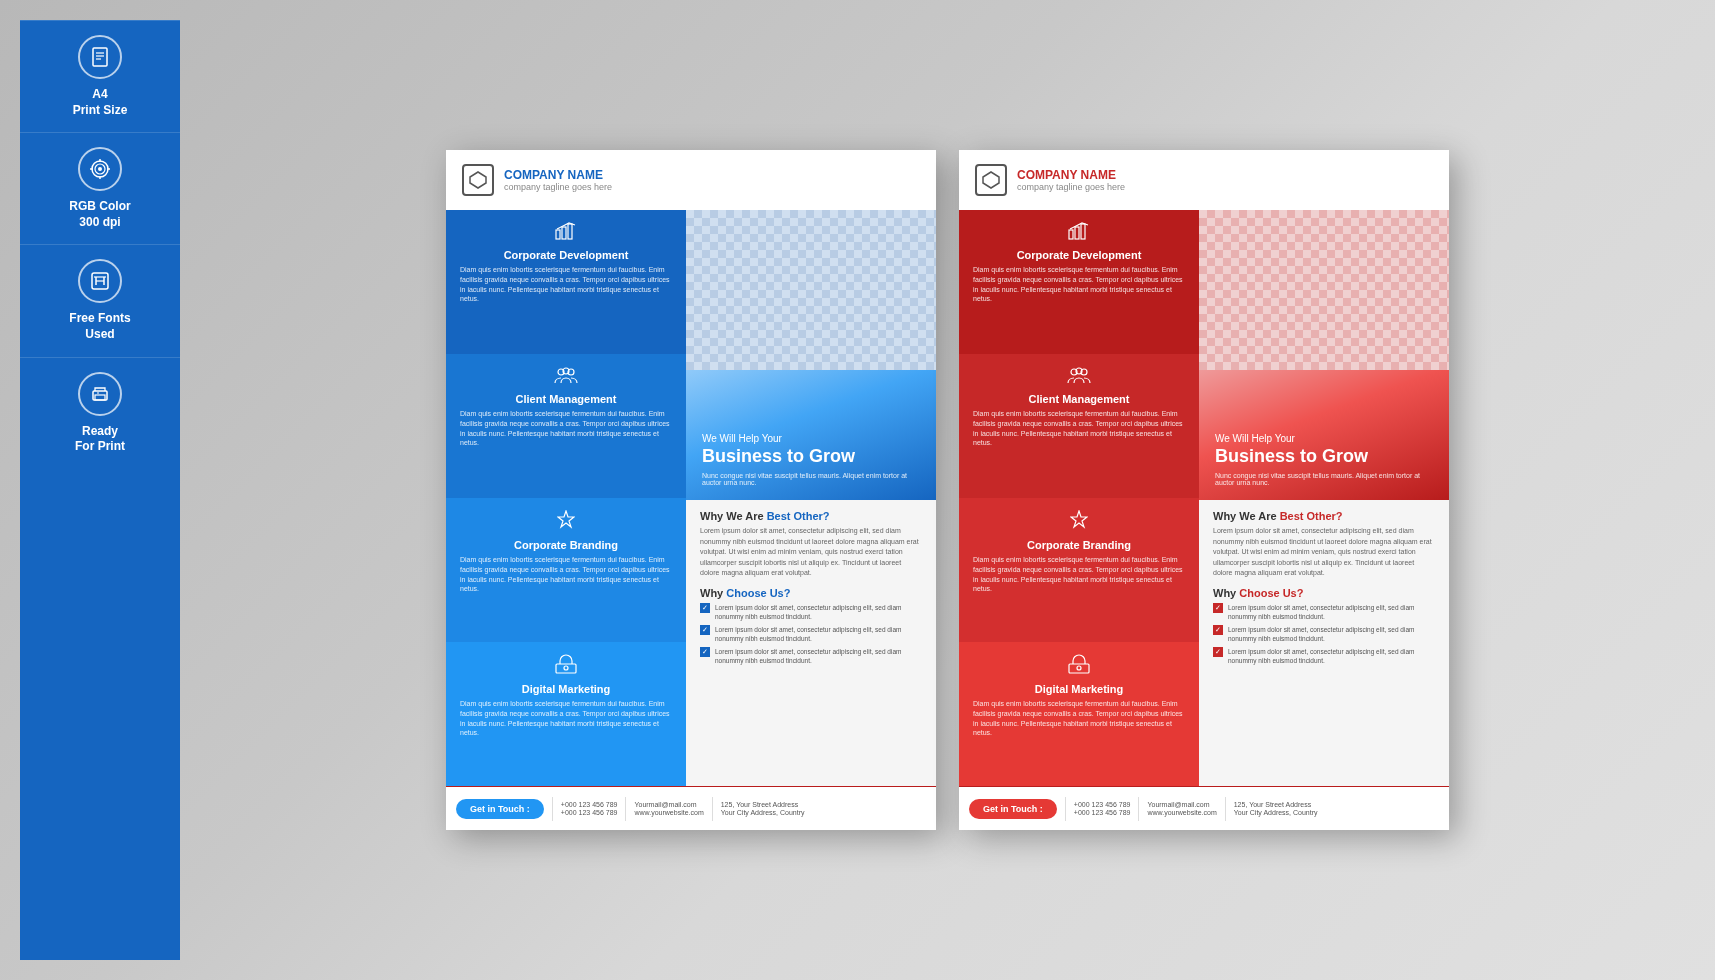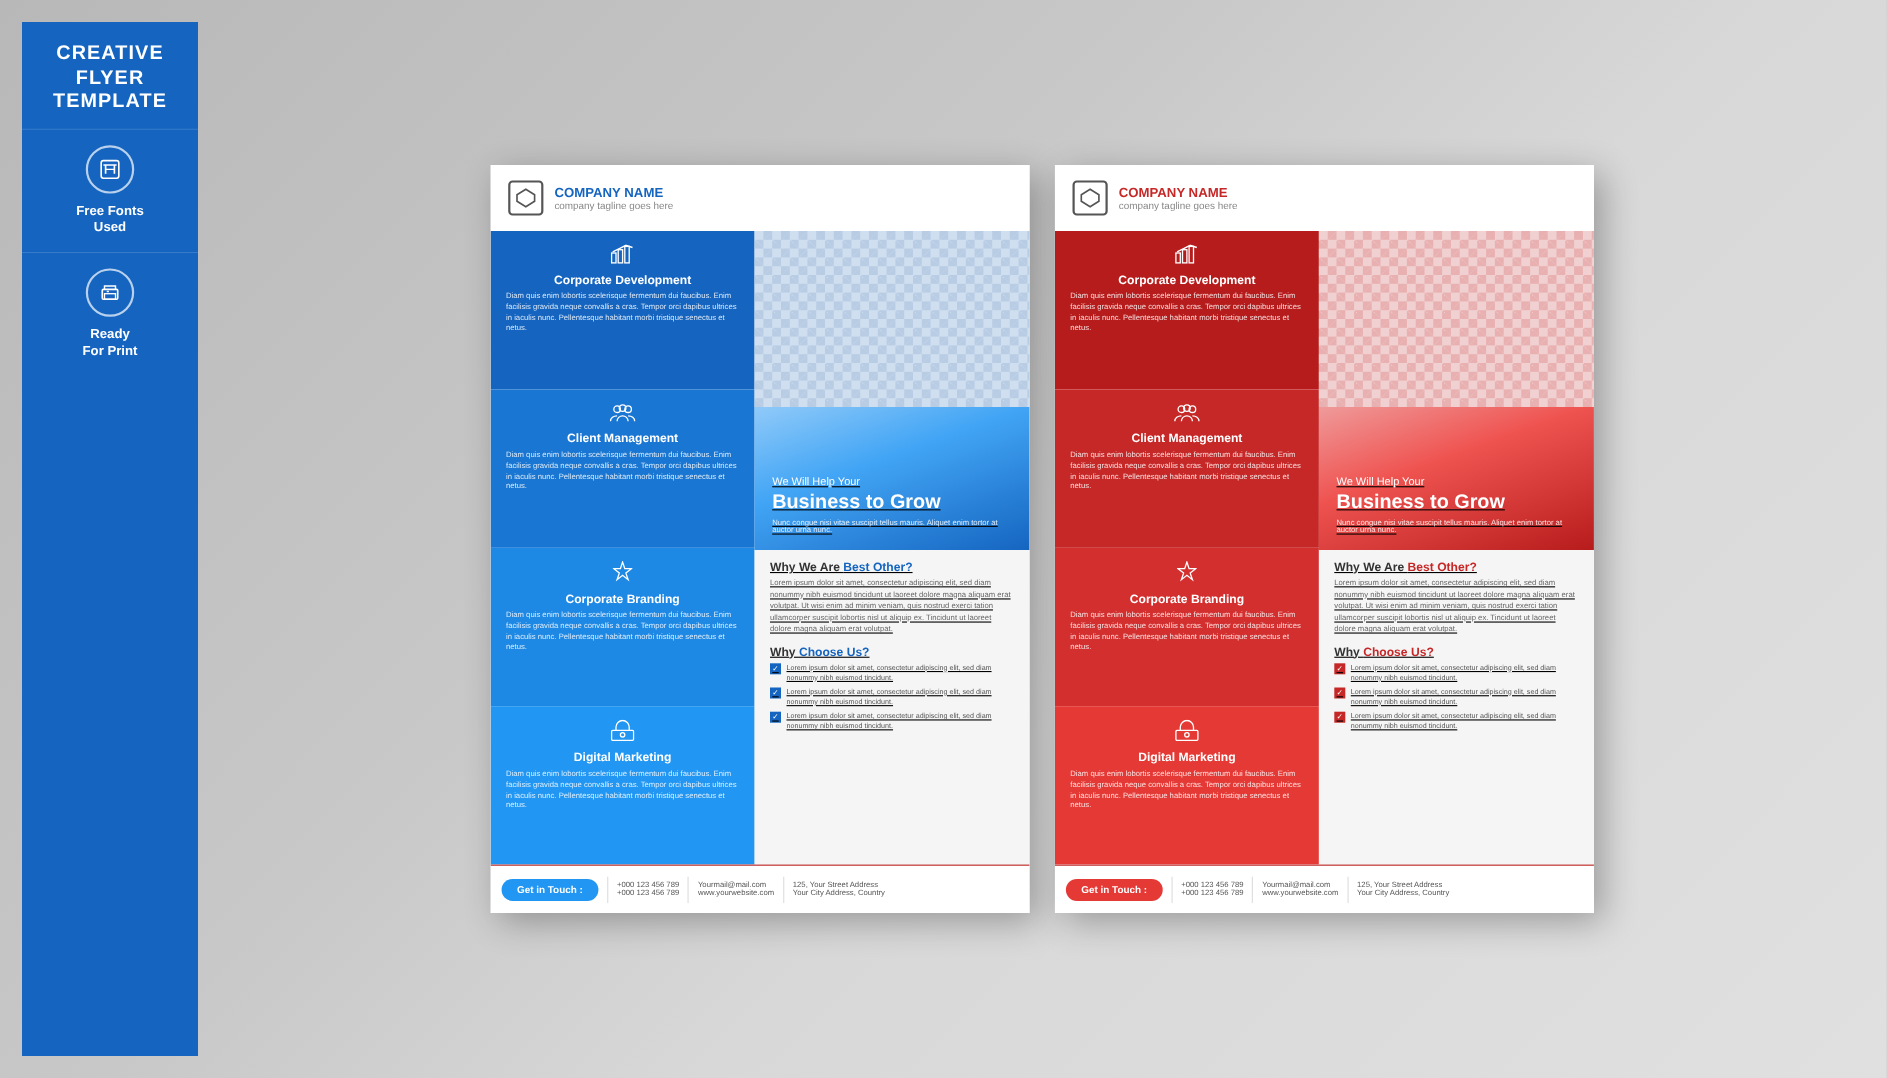--- a/index.html
+++ b/index.html
@@ -152,21 +152,20 @@
     .flyer-left {
       width: 240px;
       display: flex;
       flex-direction: column;
     }
 
     .flyer-right {
       flex: 1;
       display: flex;
       flex-direction: column;
-      text-decoration: underline;
     }
 
     
     .checker-top {
       height: 180px;
       background-image:
         linear-gradient(45deg, #ccc 25%, transparent 25%),
         linear-gradient(-45deg, #ccc 25%, transparent 25%),
         linear-gradient(45deg, transparent 75%, #ccc 75%),
         linear-gradient(-45deg, transparent 75%, #ccc 75%);
@@ -366,22 +365,44 @@
       height: 24px;
       background: #ddd;
     }
   </style>
 </head>
 <body>
 
 <div class="main-container">
 
   <div class="sidebar">
-    <div class="sidebar-title">
-      CREATIVE<br>FLYER<br>TEMPLATE
+    <div class="sidebar-item">
+      <div class="sidebar-icon">
+        <svg width="22" height="22" viewBox="0 0 22 22" fill="none">
+          <rect x="4" y="2" width="14" height="18" rx="1" stroke="white" stroke-width="1.5"></rect>
+          <line x1="7" y1="7" x2="15" y2="7" stroke="white" stroke-width="1.2"></line>
+          <line x1="7" y1="10" x2="15" y2="10" stroke="white" stroke-width="1.2"></line>
+          <line x1="7" y1="13" x2="12" y2="13" stroke="white" stroke-width="1.2"></line>
+        </svg>
+      </div>
+      <div class="sidebar-label">A4<br>Print Size</div>
+    </div>
+    <div class="sidebar-item">
+      <div class="sidebar-icon">
+        <svg width="22" height="22" viewBox="0 0 22 22" fill="none">
+          <circle cx="11" cy="11" r="8" stroke="white" stroke-width="1.5"></circle>
+          <circle cx="11" cy="11" r="5" stroke="white" stroke-width="1.2"></circle>
+          <circle cx="11" cy="11" r="2" fill="white"></circle>
+          <line x1="11" y1="1" x2="11" y2="4" stroke="white" stroke-width="1.5"></line>
+          <line x1="11" y1="18" x2="11" y2="21" stroke="white" stroke-width="1.5"></line>
+          <line x1="1" y1="11" x2="4" y2="11" stroke="white" stroke-width="1.5"></line>
+          <line x1="18" y1="11" x2="21" y2="11" stroke="white" stroke-width="1.5"></line>
+        </svg>
+      </div>
+      <div class="sidebar-label">RGB Color<br>300 dpi</div>
     </div>
     <div class="sidebar-item">
       <div class="sidebar-icon">
         <svg width="22" height="22" viewBox="0 0 22 22" fill="none">
           <rect x="3" y="3" width="16" height="16" rx="2" stroke="white" stroke-width="1.5"></rect>
           <line x1="7" y1="7" x2="7" y2="15" stroke="white" stroke-width="1.5"></line>
           <line x1="15" y1="7" x2="15" y2="15" stroke="white" stroke-width="1.5"></line>
           <line x1="7" y1="11" x2="15" y2="11" stroke="white" stroke-width="1.2"></line>
           <line x1="5" y1="7" x2="17" y2="7" stroke="white" stroke-width="1.2"></line>
         </svg>

